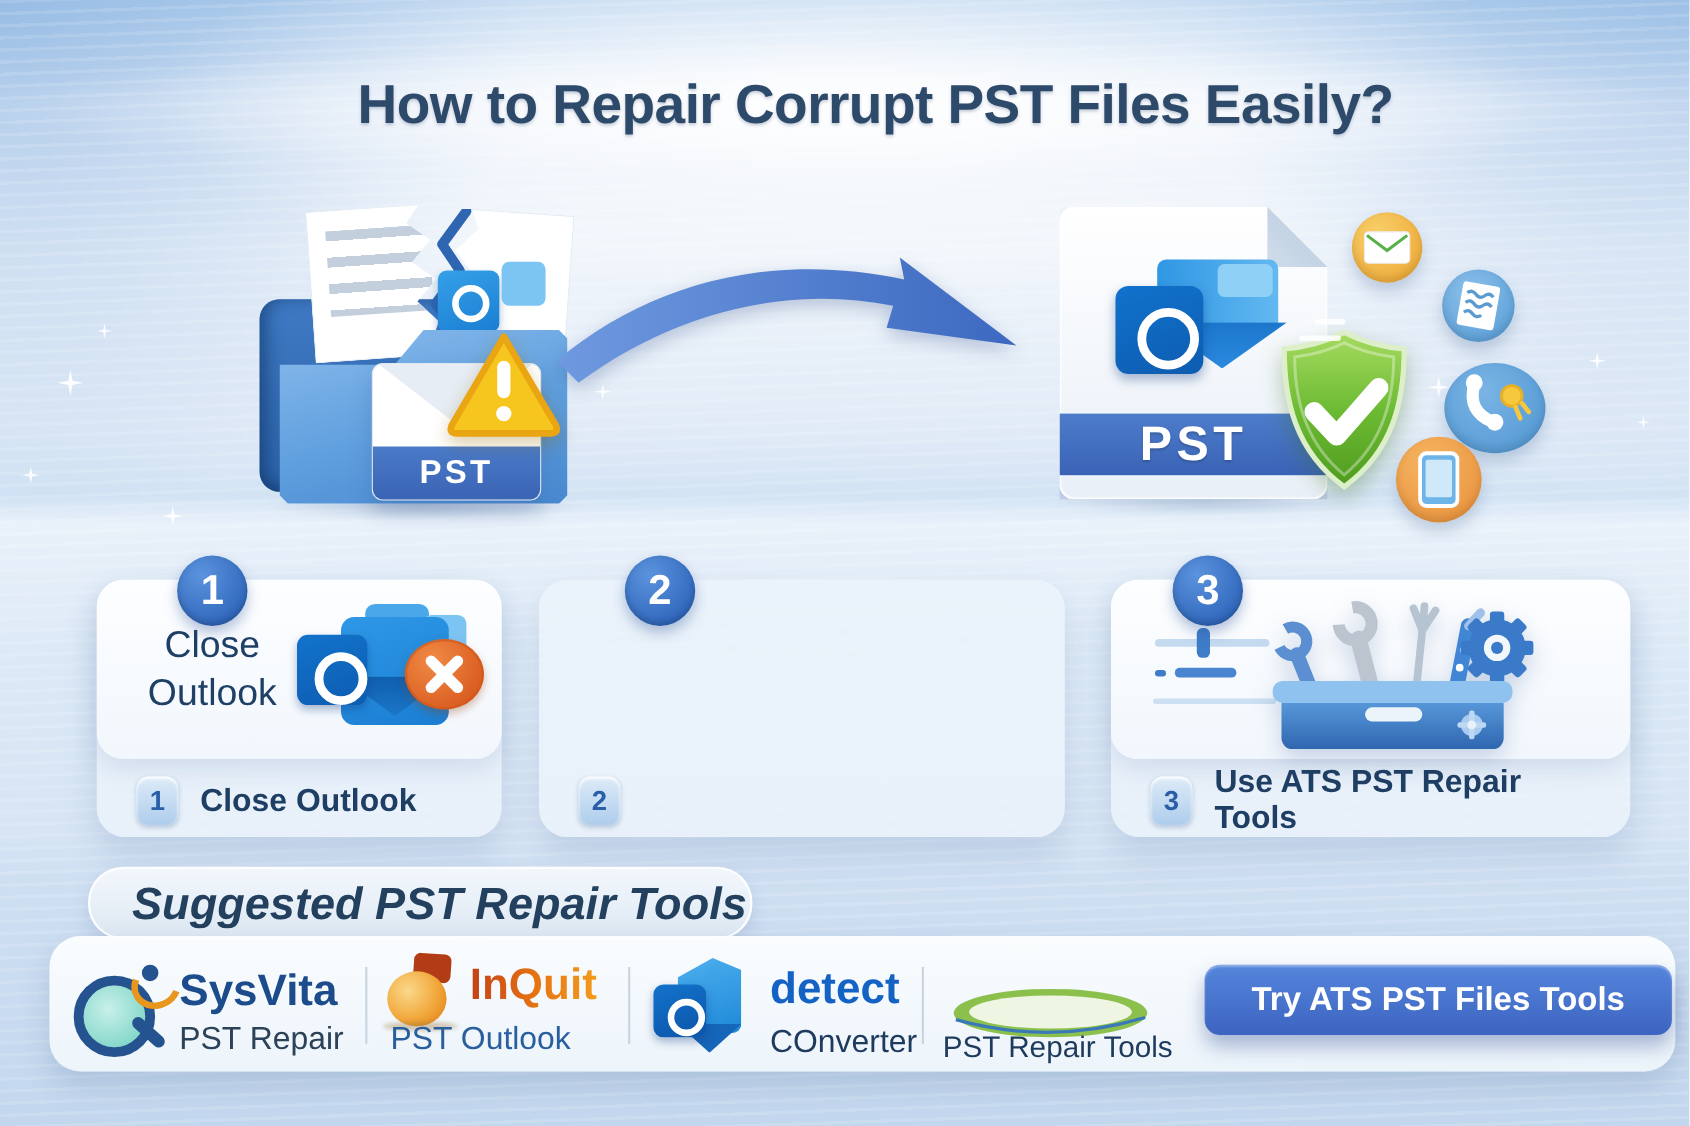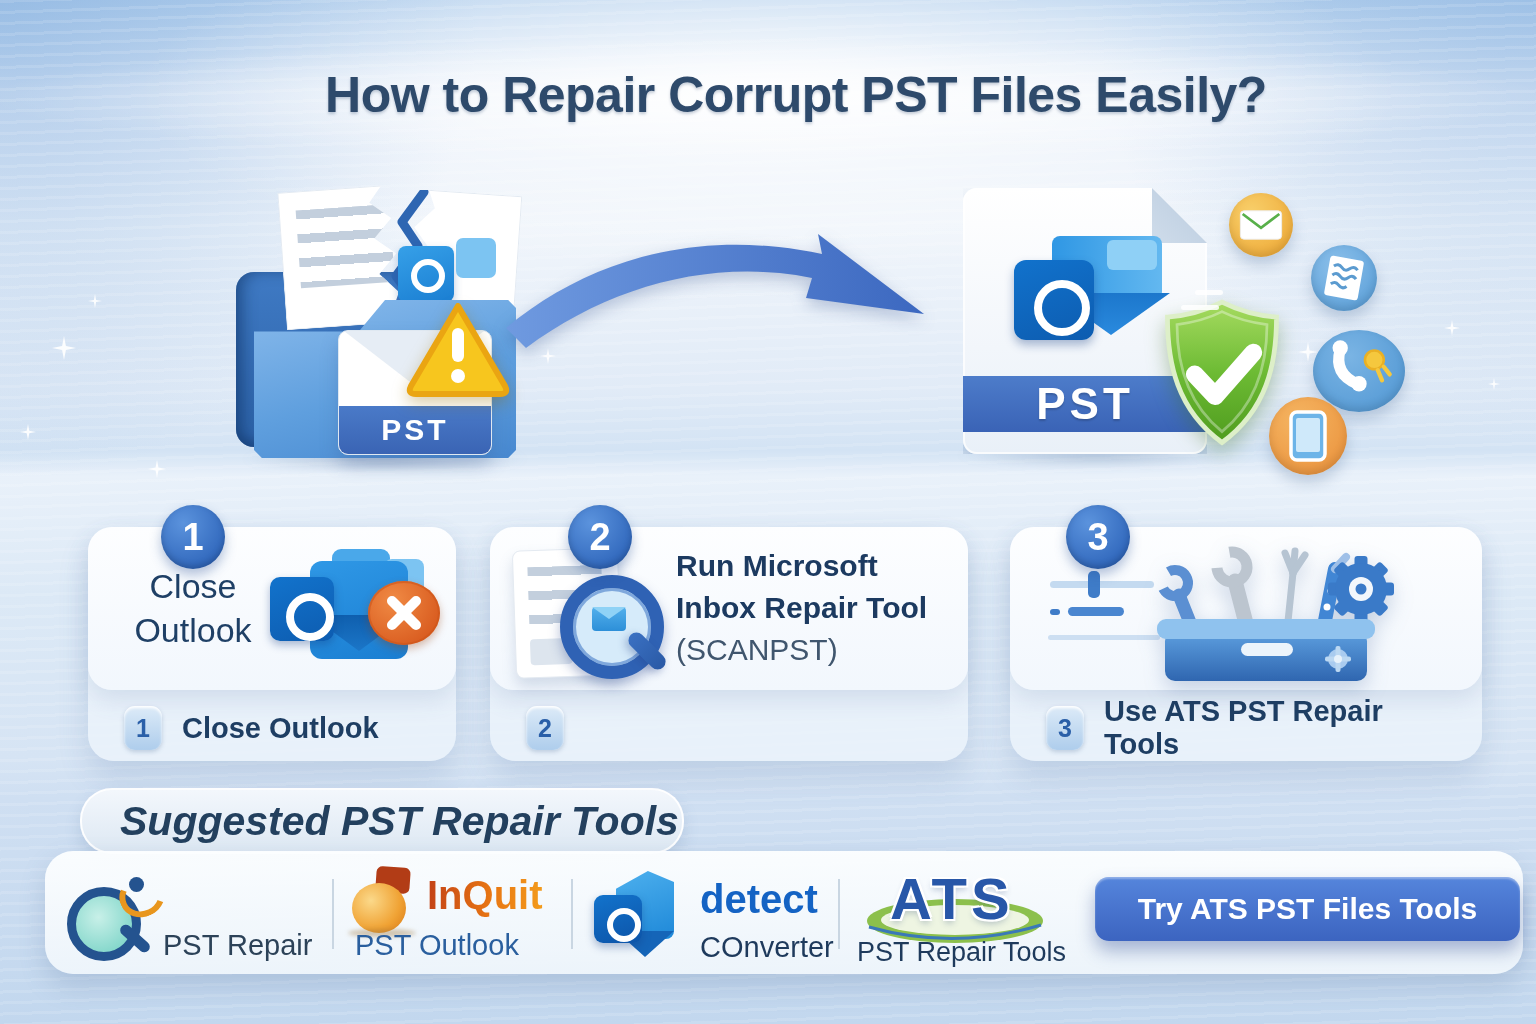--- a/index.html
+++ b/index.html
@@ -234,37 +234,20 @@
       </div>
     </div>
     <div class="badge abs" style="left:73px;top:-22px">1</div>
     <div class="caption">
       <div class="cbadge">1</div>
       <div>Close Outlook</div>
     </div>
   </div>
 
   <div class="abs card" style="left:490px;top:527px;width:478px;height:234px">
-    <div class="card-top">
-      <div class="abs" style="left:18px;top:20px;width:160px;height:130px">
-        <div class="abs doc2" style="left:6px;top:2px;width:104px;height:126px">
-          <div class="plines" style="left:14px;right:16px;top:16px;height:64px"></div>
-          <div class="blk"></div>
-        </div>
-        <div class="abs mag-ring" style="left:52px;top:28px;width:78px;height:78px">
-          <div class="abs lens-env" style="left:19px;top:19px;width:34px;height:24px"></div>
-        </div>
-        <div class="abs mag-handle" style="left:116px;top:96px;width:46px;height:16px"></div>
-      </div>
-      <div class="c2-text">
-        <div>Run Microsoft</div>
-        <div>Inbox Repair Tool</div>
-        <div class="sub">(SCANPST)</div>
-      </div>
-    </div>
     <div class="badge abs" style="left:78px;top:-22px">2</div>
     <div class="caption">
       <div class="cbadge">2</div>
     </div>
   </div>
 
   <div class="abs card" style="left:1010px;top:527px;width:472px;height:234px">
     <div class="card-top">
       <svg class="abs" style="left:38px;top:42px" width="112" height="78" viewBox="0 0 112 78">
         <rect x="2" y="12" width="104" height="7" rx="3.5" fill="#c4daf0"></rect>
@@ -338,20 +321,21 @@
   </div>
 
   <div class="abs panel" style="left:45px;top:851px;width:1478px;height:123px">
 
     <div class="abs" style="left:22px;top:22px;width:96px;height:86px">
       <div class="abs" style="left:0;top:14px;width:56px;height:56px;border:9px solid #24538f;border-radius:50%;background:radial-gradient(circle at 40% 38%,#c8f0e8,#6fcfc2)"></div>
       <div class="abs" style="left:50px;top:60px;width:36px;height:11px;background:#24538f;border-radius:6px;transform:rotate(42deg)"></div>
       <div class="abs" style="left:52px;top:2px;width:34px;height:30px;border:6px solid transparent;border-bottom-color:#e8961e;border-left-color:#e8961e;border-radius:50%;transform:rotate(-25deg)"></div>
       <div class="abs" style="left:62px;top:4px;width:15px;height:15px;background:#24538f;border-radius:50%"></div>
     </div>
+    <div class="abs logo-name" style="left:118px;top:28px;color:#1c4c8c">SysVita</div>
     <div class="abs logo-tag" style="left:118px;top:78px;color:#2c4258">PST Repair</div>
 
     <div class="abs vdiv" style="left:287px;top:28px;height:70px"></div>
 
     <div class="abs" style="left:303px;top:16px;width:74px;height:78px">
       <div class="abs" style="left:28px;top:0;width:34px;height:26px;background:#b23c16;border-radius:6px;transform:rotate(4deg)"></div>
       <div class="abs" style="left:4px;top:16px;width:54px;height:50px;border-radius:50%;background:radial-gradient(circle at 35% 35%,#fbd98a,#f0a335 60%,#d87714)"></div>
       <div class="abs" style="left:0;top:62px;width:68px;height:8px;border-radius:50%;background:rgba(160,120,60,.4);filter:blur(2px)"></div>
     </div>
     <div class="abs logo-name grad-orange" style="left:382px;top:22px">InQuit</div>
@@ -368,19 +352,18 @@
     <div class="abs logo-name" style="left:655px;top:26px;color:#1463c4">detect</div>
     <div class="abs logo-tag" style="left:655px;top:80px;color:#1e3a5c">COnverter</div>
 
     <div class="abs vdiv" style="left:793px;top:28px;height:70px"></div>
 
     <svg class="abs" style="left:818px;top:46px" width="185" height="48" viewBox="0 0 185 48">
       <ellipse cx="92" cy="24" rx="88" ry="22" fill="#8cc04c"></ellipse>
       <ellipse cx="92" cy="23" rx="74" ry="15" fill="#eef5e2"></ellipse>
       <path d="M6,30 Q92,54 178,28" fill="none" stroke="#3a78b8" stroke-width="3"></path>
     </svg>
-    <div class="abs ats-word" style="left:845px;top:14px">ATS</div>
     <div class="abs logo-tag" style="left:812px;top:86px;font-size:27px;color:#1e3a5c">PST Repair Tools</div>
 
     <button class="abs cta" style="left:1050px;top:26px;width:425px;height:64px">Try ATS PST Files Tools</button>
   </div>
 
 </div>
 
 </body></html>

